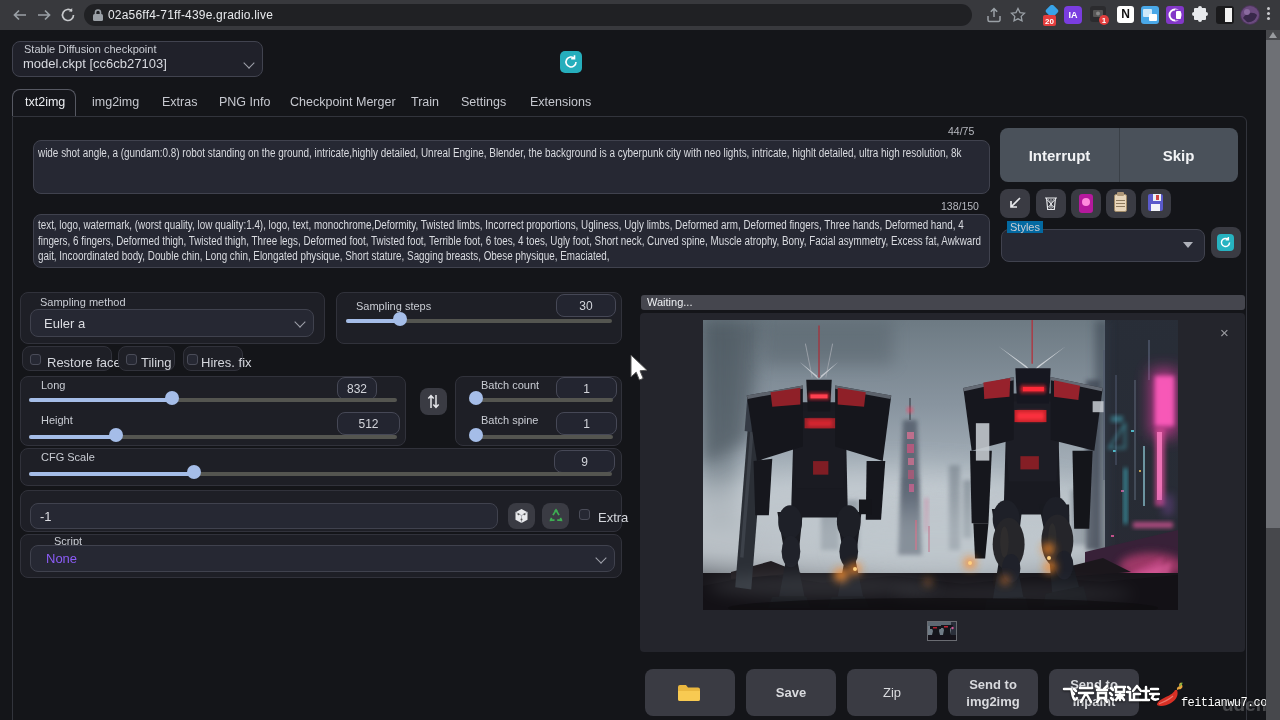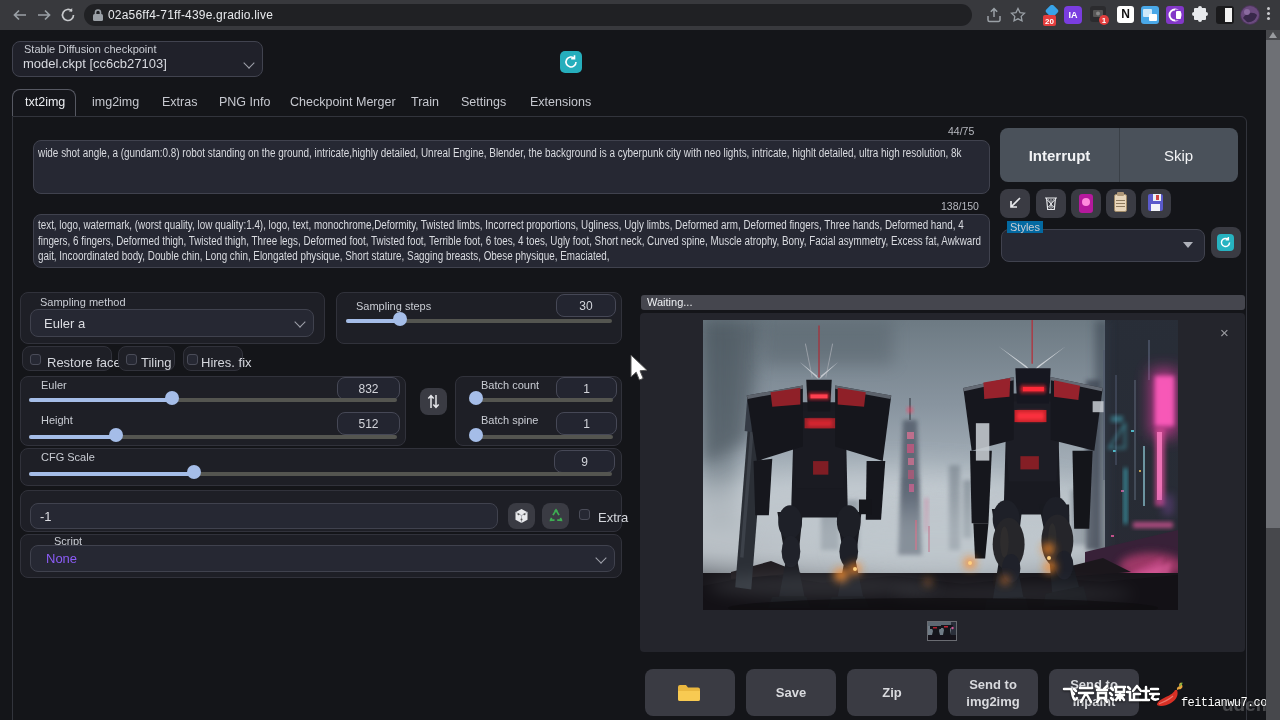--- a/index.html
+++ b/index.html
@@ -116,21 +116,21 @@
   <div class="abs" style="left:948px;top:125px;font-size:10.5px;color:#b6b8bf">44/75</div>
   <div class="input" style="left:33px;top:140px;width:957px;height:54px"></div>
   <div class="abs" style="left:38px;top:146px;font-size:12px;white-space:nowrap;transform:scaleX(.826);transform-origin:left top;color:#d9dbe0">wide shot angle, a (gundam:0.8) robot standing on the ground, intricate,highly detailed, Unreal Engine, Blender, the background is a cyberpunk city with neo lights, intricate, highlt detailed, ultra high resolution, 8k</div>
   <div class="abs" style="left:941px;top:200px;font-size:10.5px;color:#b6b8bf">138/150</div>
   <div class="input" style="left:33px;top:214px;width:957px;height:54px"></div>
   <div class="abs" style="left:38px;top:218px;width:1152px;font-size:12px;line-height:15.5px;transform:scaleX(.82);transform-origin:left top;color:#d9dbe0">text, logo, watermark, (worst quality, low quality:1.4), logo, text, monochrome,Deformity, Twisted limbs, Incorrect proportions, Ugliness, Ugly limbs, Deformed arm, Deformed fingers, Three hands, Deformed hand, 4 fingers, 6 fingers, Deformed thigh, Twisted thigh, Three legs, Deformed foot, Twisted foot, Terrible foot, 6 toes, 4 toes, Ugly foot, Short neck, Curved spine, Muscle atrophy, Bony, Facial asymmetry, Excess fat, Awkward gait, Incoordinated body, Double chin, Long chin, Elongated physique, Short stature, Sagging breasts, Obese physique, Emaciated,</div>
 
   <div class="abs" style="left:1000px;top:128px;width:238px;height:54px;background:#4a515a;border-radius:8px"></div>
   <div class="abs" style="left:1119px;top:128px;width:1px;height:54px;background:#3a4047"></div>
   <div class="abs" style="left:1000px;top:147px;width:119px;text-align:center;font-size:15px;font-weight:bold;color:#f2f3f5">Interrupt</div>
-  <div class="abs" style="left:1119px;top:147px;width:119px;text-align:center;font-size:15px;font-weight:normal;color:#f2f3f5">Skip</div>
+  <div class="abs" style="left:1119px;top:147px;width:119px;text-align:center;font-size:15px;font-weight:bold;color:#f2f3f5">Skip</div>
 
   <div class="btn" style="left:1000px;top:189px;width:30px;height:29px"></div>
   <svg class="abs" style="left:1008px;top:196px" width="14" height="14" viewBox="0 0 14 14">
       <path d="M12 2L3 11M3 5v6h6" stroke="#e8e9ec" stroke-width="1.7" fill="none"></path>
     </svg>
   <div class="btn" style="left:1036px;top:189px;width:30px;height:29px"></div>
   <svg class="abs" style="left:1044px;top:195px" width="14" height="16" viewBox="0 0 14 16">
       <path d="M1 3h12M2.5 3l1.2 11.5h6.6L11.5 3" stroke="#e8e9ec" stroke-width="1.2" fill="none"></path>
       <path d="M3 5l8 8M11 5l-8 8M7 4v10M4 4l5 9M10 4l-5 9" stroke="#e8e9ec" stroke-width=".7"></path>
     </svg>
@@ -177,22 +177,22 @@
   <div class="cb" style="left:30px;top:354px"></div>
   <div class="cblbl" style="left:47px;top:355px">Restore faces</div>
   <div class="panel" style="left:118px;top:346px;width:57px;height:25px"></div>
   <div class="cb" style="left:126px;top:354px"></div>
   <div class="cblbl" style="left:141px;top:355px">Tiling</div>
   <div class="panel" style="left:183px;top:346px;width:60px;height:25px"></div>
   <div class="cb" style="left:187px;top:354px"></div>
   <div class="cblbl" style="left:201px;top:355px">Hires. fix</div>
 
   <div class="panel" style="left:20px;top:376px;width:386px;height:70px"></div>
-  <div class="lbl" style="left:41px;top:379px">Euler</div>
-  <div class="numin" style="left:337px;top:377px;width:63px;height:23px;line-height:22px">832</div>
+  <div class="lbl" style="left:41px;top:379px">Long</div>
+  <div class="numin" style="left:337px;top:377px;width:40px;height:23px;line-height:22px">832</div>
   <div class="track" style="left:29px;top:398px;width:368px"></div>
   <div class="fill" style="left:29px;top:398px;width:143px"></div>
   <div class="knob" style="left:165px;top:396px"></div>
   <div class="lbl" style="left:41px;top:414px">Height</div>
   <div class="numin" style="left:337px;top:412px;width:63px;height:23px;line-height:22px">512</div>
   <div class="track" style="left:29px;top:435px;width:368px"></div>
   <div class="fill" style="left:29px;top:435px;width:87px"></div>
   <div class="knob" style="left:109px;top:433px"></div>
 
   <div class="btn" style="left:420px;top:388px;width:27px;height:27px"></div>
@@ -450,21 +450,21 @@
         <circle cx="24.5" cy="6" r="1.2" fill="#d05898"></circle>
       </svg>
   </div>
 
   <div class="btn" style="left:645px;top:669px;width:90px;height:47px"></div>
   <svg class="abs" style="left:677px;top:684px" width="24" height="18" viewBox="0 0 24 18">
       <path d="M1 3a2 2 0 0 1 2-2h6l2 2.5h10a2 2 0 0 1 2 2V15a2 2 0 0 1-2 2H3a2 2 0 0 1-2-2Z" fill="#eab73f"></path>
       <path d="M1 7h22v8a2 2 0 0 1-2 2H3a2 2 0 0 1-2-2Z" fill="#f8ca52"></path>
     </svg>
   <div class="btn" style="left:746px;top:669px;width:90px;height:47px;font-size:13px;font-weight:bold;line-height:47px">Save</div>
-  <div class="btn" style="left:847px;top:669px;width:90px;height:47px;font-size:13px;font-weight:bold;line-height:47px">Zip</div>
+  <div class="btn" style="left:847px;top:669px;width:90px;height:47px;font-size:13px;font-weight:normal;line-height:47px">Zip</div>
   <div class="btn" style="left:948px;top:669px;width:90px;height:47px;font-size:13px;font-weight:bold;line-height:17px;padding-top:7px">Send to<br>img2img</div>
   <div class="btn" style="left:1049px;top:669px;width:90px;height:47px;font-size:13px;font-weight:bold;line-height:17px;padding-top:7px">Send to<br>inpaint</div>
 
   <div class="abs" style="left:1222px;top:694px;font-size:19px;color:rgba(255,255,255,.22);font-weight:bold">udemy</div>
   <svg class="abs" style="left:1062px;top:684px;filter:drop-shadow(0 1px 1px rgba(0,0,0,.6))" width="98" height="22" viewBox="0 0 98 22" fill="none" stroke="#fff" stroke-width="2.5" stroke-linecap="round">
   <g>
         <path d="M2 5h7c1 0 1 8 3 10c1 1 2 1 3-1M10 8l2 2M12 5l2 2"></path>
       </g>
   <g transform="translate(16)">
         <path d="M2 4h12M1 9h14M8 9L3 18M8 9l5 9"></path>

